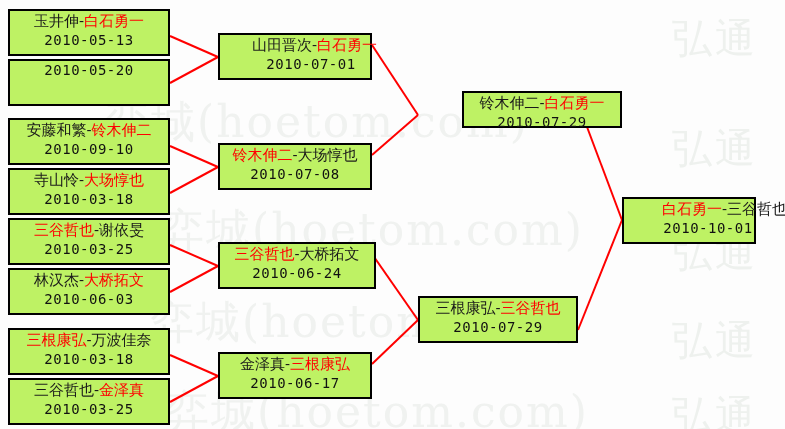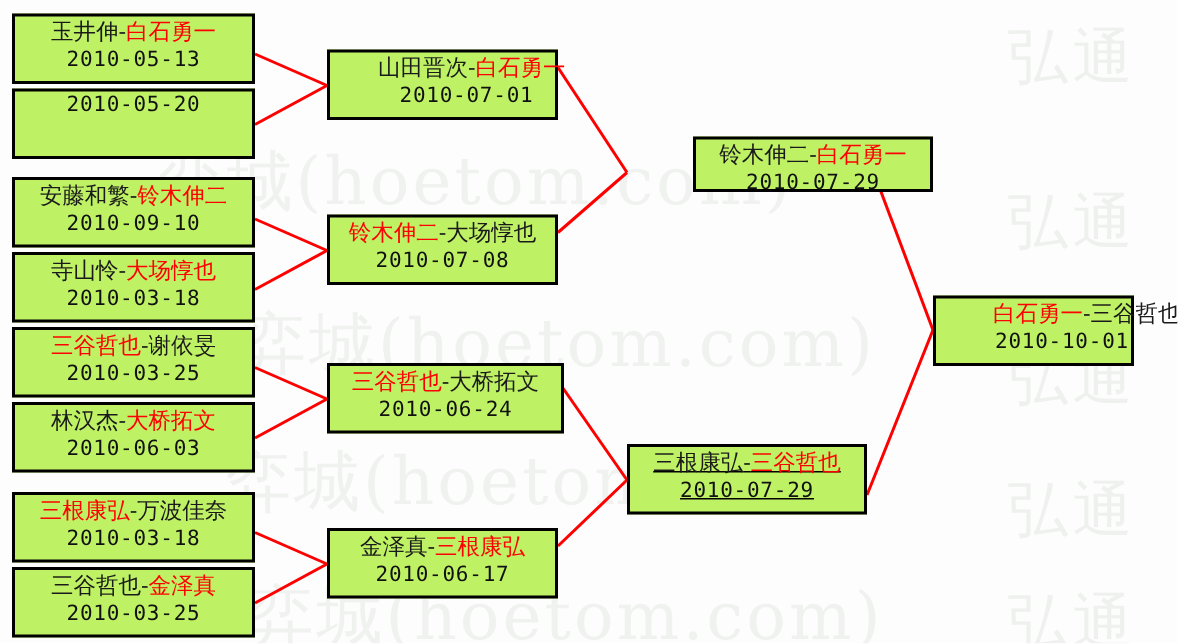--- a/index.html
+++ b/index.html
@@ -179,21 +179,21 @@
   <div class="match" style="left:218px; top:352px; width:154px; height:47px;">
     <div class="players"><span class="p-lose">金泽真</span><span class="sep">-</span><span class="p-win">三根康弘</span></div>
     <div class="date">2010-06-17</div>
   </div>
 
   <div class="match" style="left:418px; top:91px; width:160px; height:37px;margin-left:44px;">
     <div class="players"><span class="p-lose">铃木伸二</span><span class="sep">-</span><span class="p-win">白石勇一</span></div>
     <div class="date">2010-07-29</div>
   </div>
 
-  <div class="match" style="left:418px; top:296px; width:160px; height:47px;text-decoration:underline;">
+  <div class="match" style="left:418px; top:296px; width:160px; height:47px;">
     <div class="players"><span class="p-lose">三根康弘</span><span class="sep">-</span><span class="p-win">三谷哲也</span></div>
     <div class="date">2010-07-29</div>
   </div>
 
   <div class="match" style="left:622px; top:197px; width:134px; height:47px;padding-left:38px;">
     <div class="players"><span class="p-win">白石勇一</span><span class="sep">-</span><span class="p-lose">三谷哲也</span></div>
     <div class="date">2010-10-01</div>
   </div>
 
 </div>

